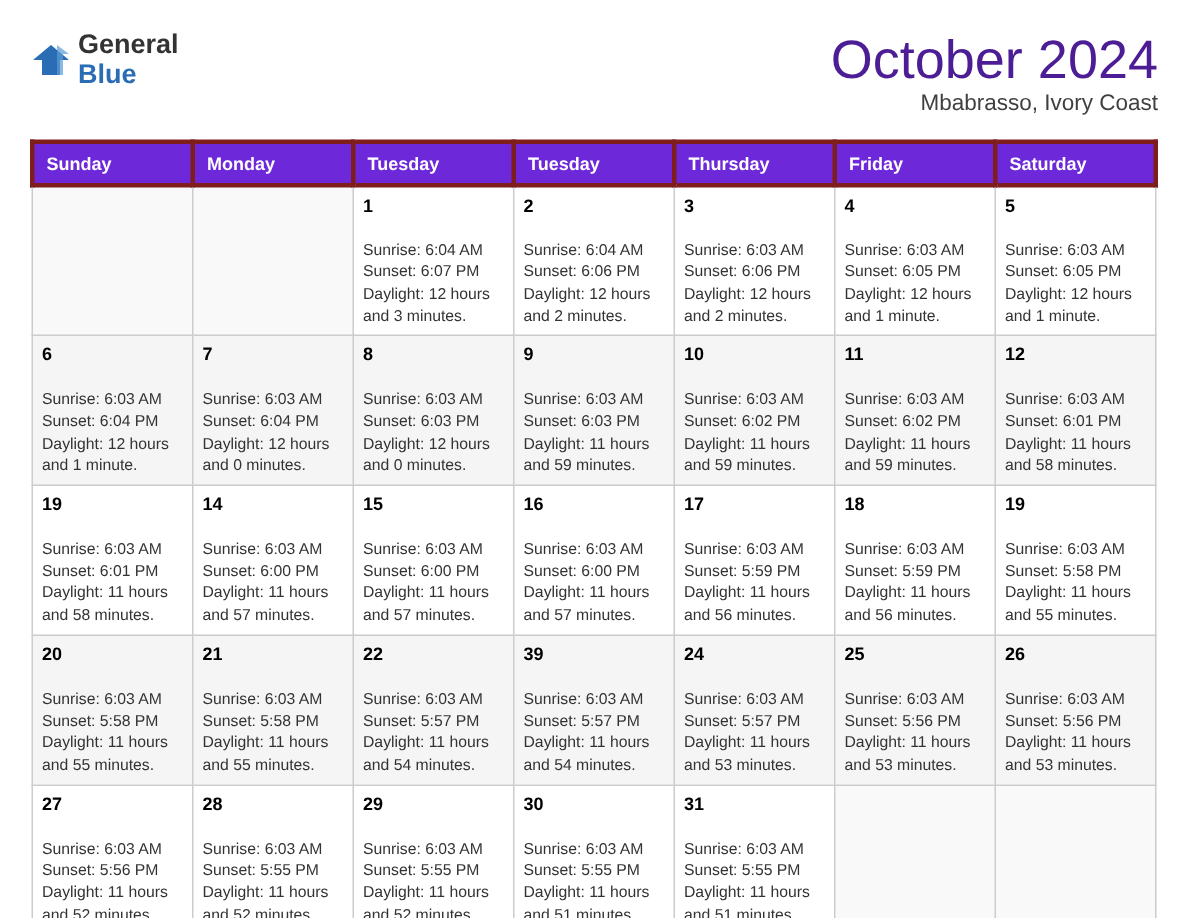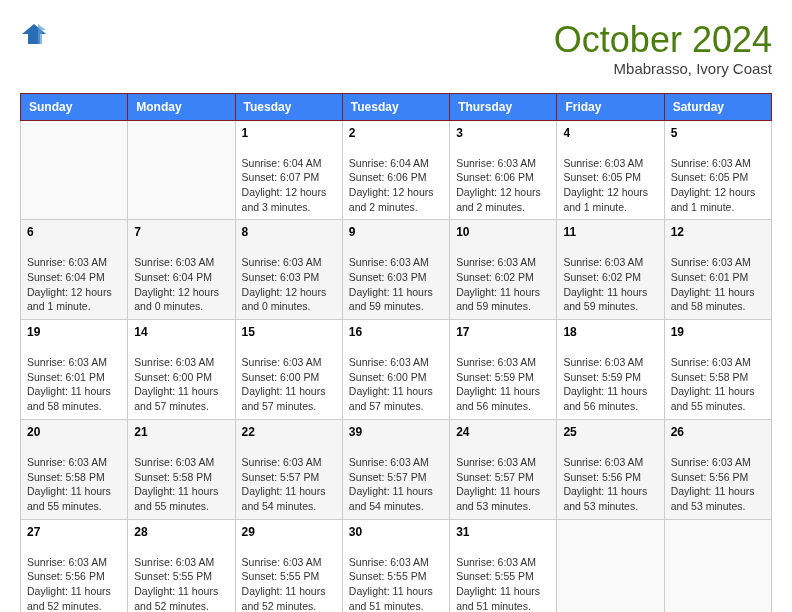--- a/index.html
+++ b/index.html
@@ -31,40 +31,40 @@
     .logo-icon {
       width: 28px;
       height: 28px;
     }
     .title-block {
       text-align: right;
     }
     .month-title {
       font-size: 36px;
       font-weight: normal;
-      color: #4d7c0f;
+      color: #4c1d95;
       line-height: 1.1;
     }
     .subtitle {
       font-size: 15px;
       color: #404040;
     }
     .calendar {
       width: 100%;
       border-collapse: collapse;
       font-size: 11px;
     }
     .calendar th {
-      background: #3b82f6;
+      background: #6d28d9;
       color: #fff;
       text-align: left;
       padding: 6px 8px;
       font-size: 12px;
       font-weight: bold;
-      border: 1px solid #7f1d1d;
+      border: 3px solid #7f1d1d;
     }
     .calendar td {
       border: 1px solid #ccc;
       vertical-align: top;
       padding: 5px 6px;
       width: 107px;
       min-height: 80px;
       background: #fff;
     }
     .calendar tr:nth-child(even) td {
@@ -91,20 +91,24 @@
   </style>
 </head>
 <body>
 
 <div class="header">
   <div class="logo">
     <svg class="logo-icon" viewBox="0 0 28 28">
       <polygon points="14,4 26,14 20,14 20,24 8,24 8,14 2,14" fill="#2a6db5"></polygon>
       <polygon points="18,4 26,10 22,10 22,24 18,24" fill="#5b9bd5" opacity="0.7"></polygon>
     </svg>
+    <div class="logo-text">
+      <span class="logo-general">General</span><br>
+      <span class="logo-blue">Blue</span>
+    </div>
   </div>
   <div class="title-block">
     <div class="month-title">October 2024</div>
     <div class="subtitle">Mbabrasso, Ivory Coast</div>
   </div>
 </div>
 
 <table class="calendar">
   <thead>
     <tr>

